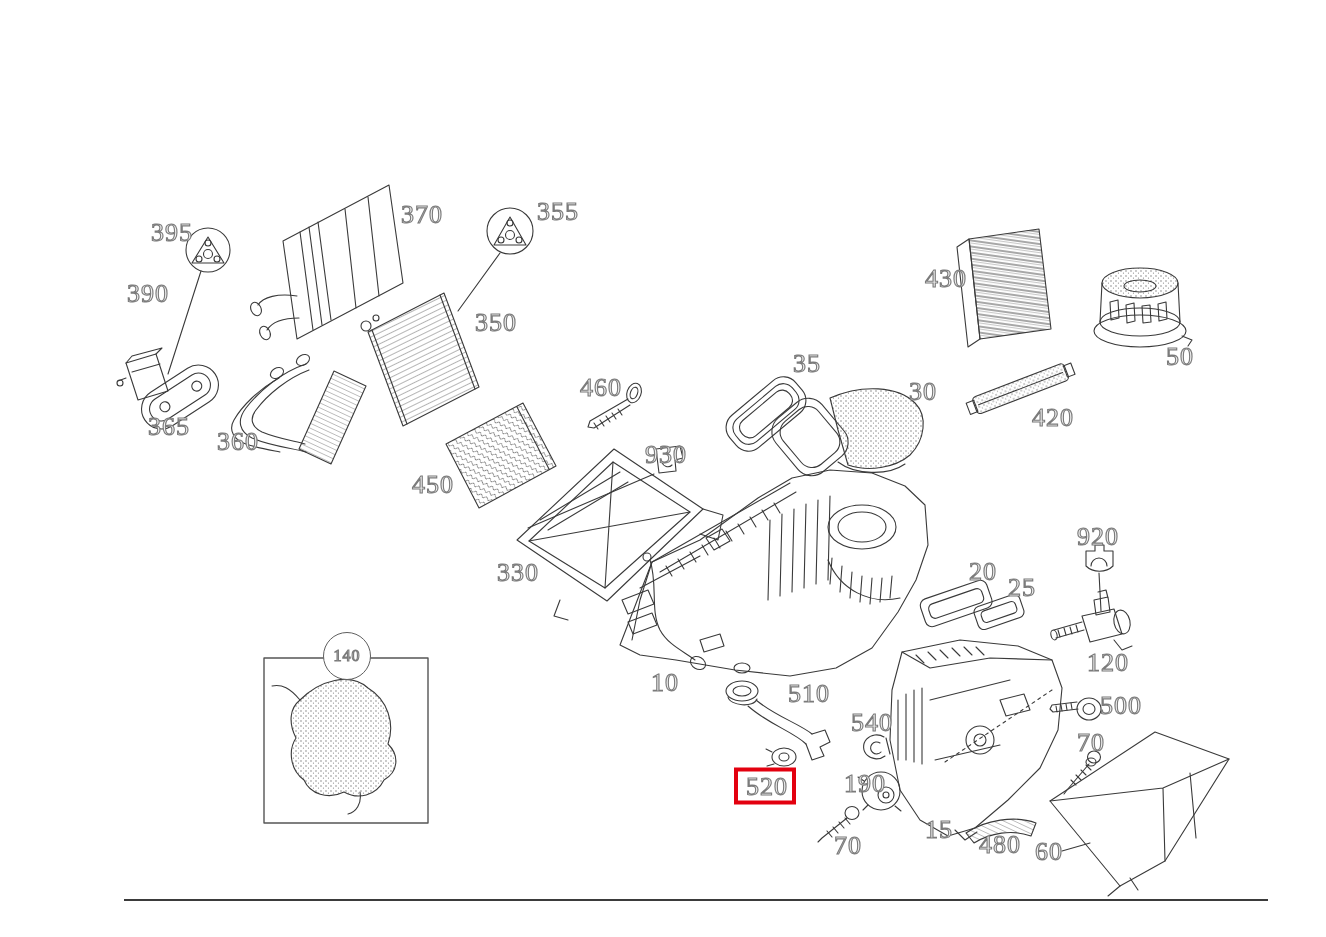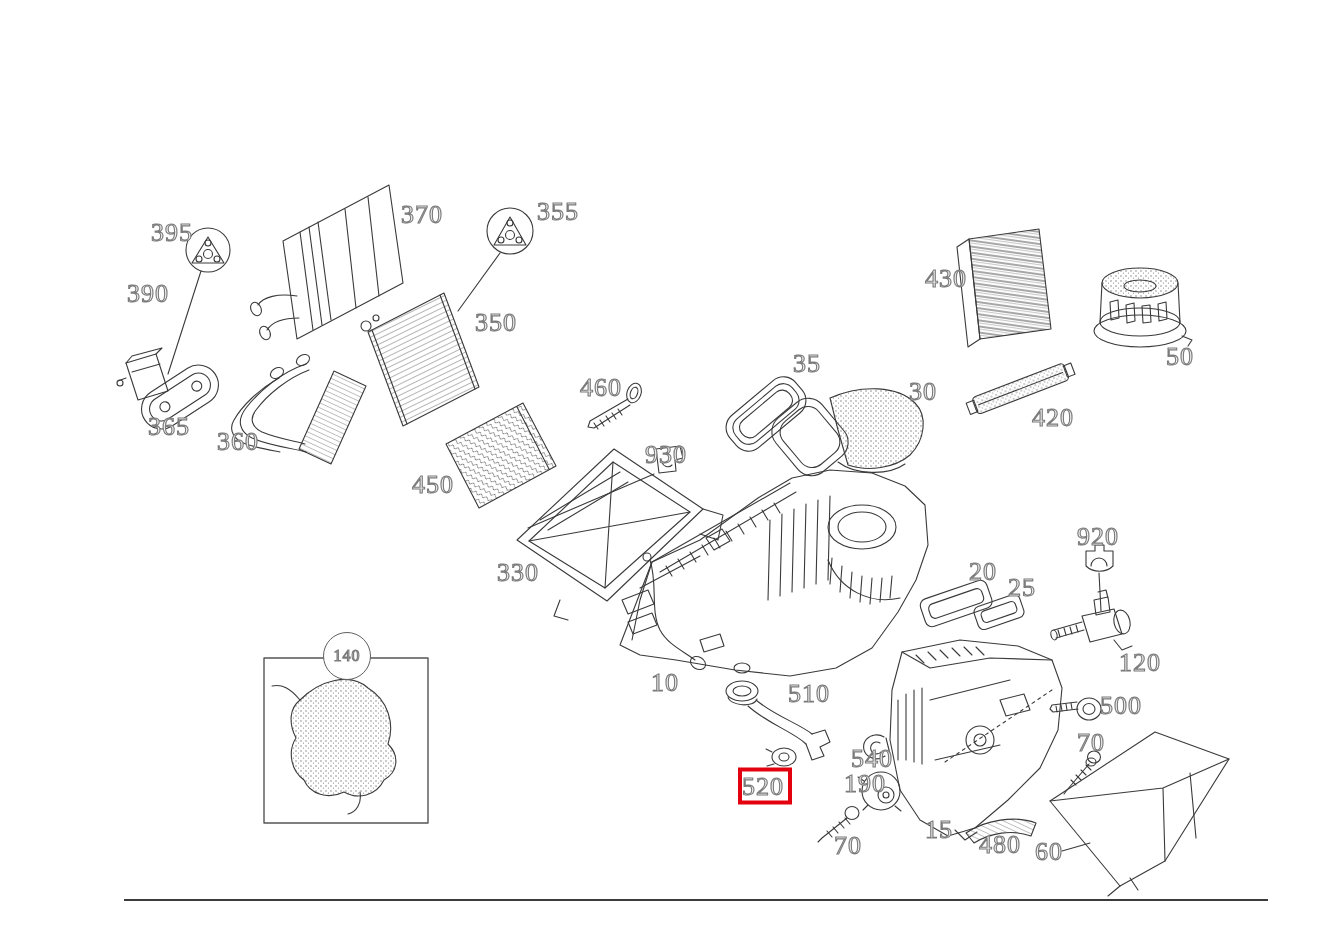--- a/index.html
+++ b/index.html
@@ -7,21 +7,21 @@
          font-family:Liberation Serif, serif;}
   .artwork{position:absolute;left:0;top:0;}
   .labels-layer{position:absolute;left:0;top:0;width:100%;height:100%;}
   .part-label{position:absolute;transform:translate(-50%,-50%);font-size:26px;line-height:1;
               letter-spacing:1px;color:#8f8f8f;white-space:nowrap;cursor:pointer;}
   @supports (-webkit-text-stroke: 1px #000){
     .part-label{color:#f4f4f4;-webkit-text-stroke:1.15px #7b7b7b;}
   }
   .part-label.circled{width:46px;height:46px;border:1.6px solid #5f5f5f;border-radius:50%;
               display:flex;align-items:center;justify-content:center;font-size:16px;background:#fff;}
-  .part-label.highlighted{border:4px solid var(--hl,#e3000f);padding:2px 4px 1px 0;background:transparent;}
+  .part-label.highlighted{border:4px solid var(--hl,#e3000f);padding:2px 4px 1px 8px;background:transparent;}
   .footer-rule{position:absolute;height:2px;background:#3b3b3b;}
 </style>
 </head>
 <body>
 
 <div class="stage">
 
 <svg class="artwork" width="1326" height="937" viewBox="0 0 1326 937" fill="none" stroke="#3a3a3a" stroke-width="1.1" stroke-linejoin="round" stroke-linecap="round">
   <defs>
     <pattern id="patDiag" width="5" height="5" patternUnits="userSpaceOnUse" patternTransform="rotate(64)">
@@ -300,30 +300,30 @@
       <div class="part-label" style="left: 666px; top: 435px; margin-top: 20px;">930</div>
       <div class="part-label" style="left: 518px; top: 573px;">330</div>
       <div class="part-label" style="left: 807px; top: 364px;">35</div>
       <div class="part-label" style="left: 901px; top: 392px; margin-left: 22px;">30</div>
       <div class="part-label" style="left: 946px; top: 279px;">430</div>
       <div class="part-label" style="left: 1053px; top: 418px;">420</div>
       <div class="part-label" style="left: 1180px; top: 357px;">50</div>
       <div class="part-label" style="left: 665px; top: 683px;">10</div>
       <div class="part-label circled" style="left: 347px; top: 656px;">140</div>
       <div class="part-label" style="left: 809px; top: 694px;">510</div>
-      <div class="part-label" style="left: 872px; top: 723px; margin-top: 36px;">540</div>
+      <div class="part-label" style="left: 872px; top: 723px;">540</div>
       <div class="part-label highlighted" style="left: 765px; top: 786px;">520</div>
       <div class="part-label" style="left: 865px; top: 784px;">190</div>
       <div class="part-label" style="left: 848px; top: 846px;">70</div>
       <div class="part-label" style="left: 939px; top: 818px; margin-top: 12px;">15</div>
       <div class="part-label" style="left: 1000px; top: 845px;">480</div>
       <div class="part-label" style="left: 1049px; top: 852px;">60</div>
       <div class="part-label" style="left: 983px; top: 572px;">20</div>
       <div class="part-label" style="left: 1022px; top: 588px;">25</div>
       <div class="part-label" style="left: 1098px; top: 537px;">920</div>
-      <div class="part-label" style="left: 1108px; top: 663px; margin-left: 32px;">120</div>
+      <div class="part-label" style="left: 1108px; top: 663px;">120</div>
       <div class="part-label" style="left: 1121px; top: 706px;">500</div>
       <div class="part-label" style="left: 1091px; top: 743px;">70</div>
     </div>
 
   <div class="footer-rule" style="left: 124px; top: 899px; width: 1144px; background: rgb(59, 59, 59);"></div>
 
 </div>
 
 </body></html>

